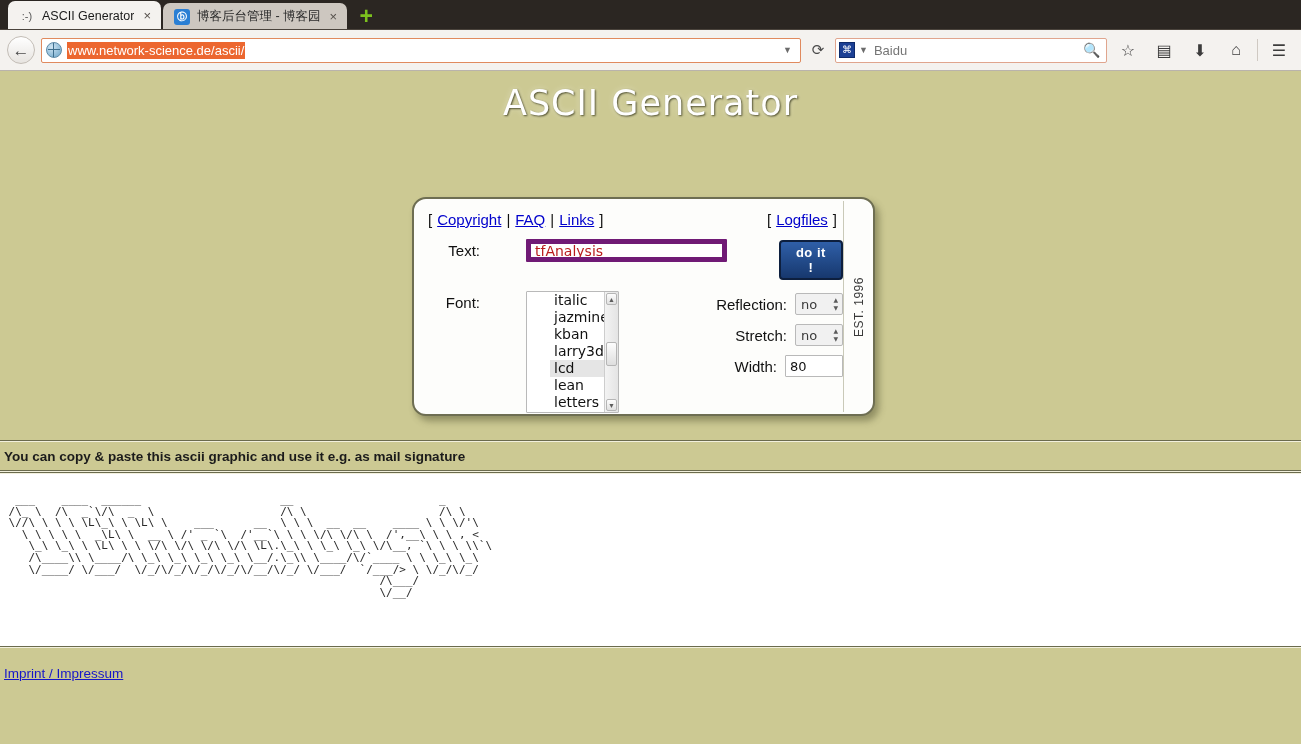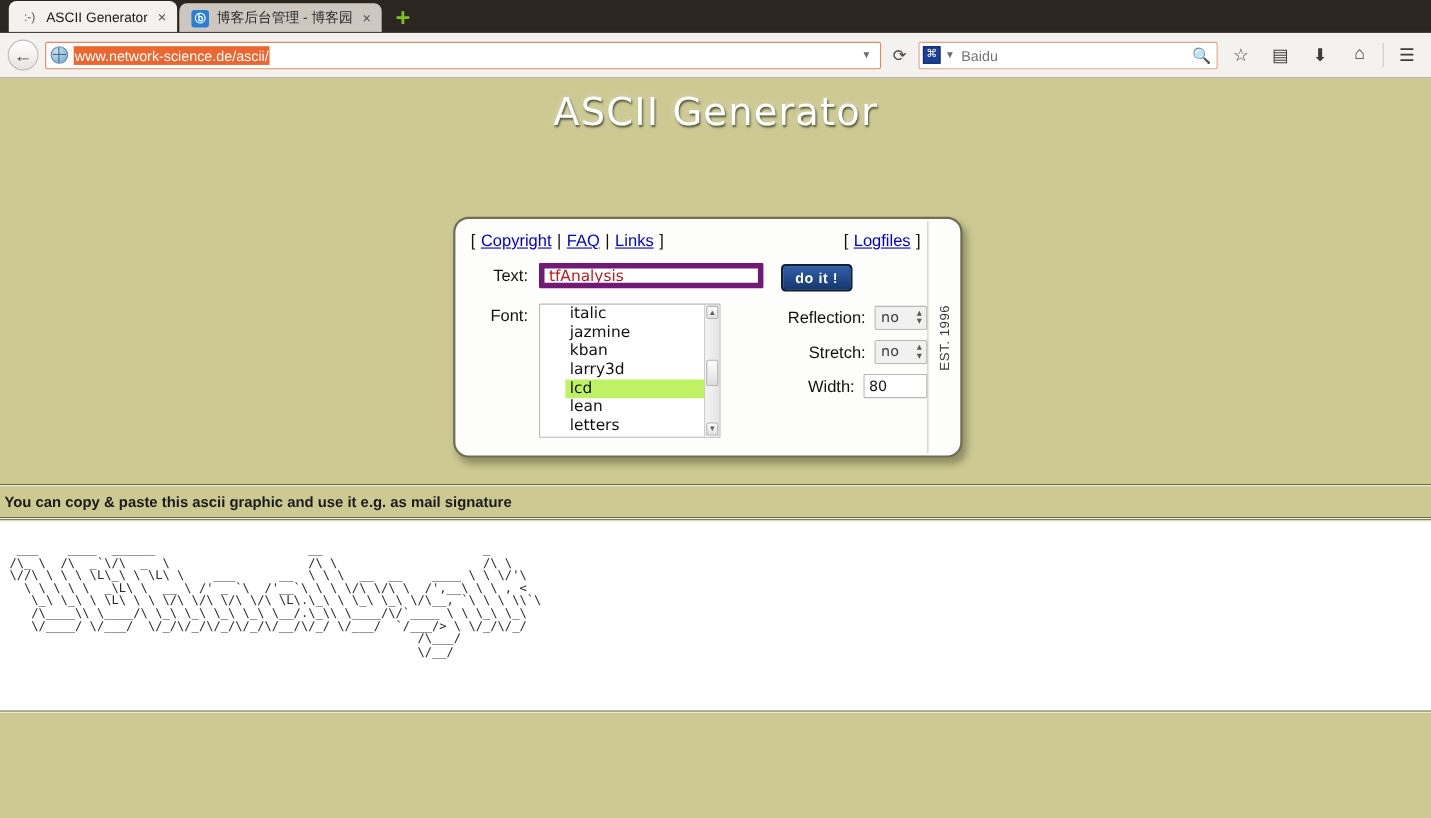--- a/index.html
+++ b/index.html
@@ -221,21 +221,21 @@
   .linkrow {
     display:flex; align-items:center;
     font-size: 15px; color:#111;
     padding-right: 6px;
   }
   .linkrow .left { display:flex; gap:5px; align-items:center;}
   .linkrow .right { margin-left:auto; display:flex; gap:5px; align-items:center;}
   .wlink { color:#0000cc; text-decoration: underline; cursor:pointer; }
   .brk { color:#111; }
 
-  .formrow { display:flex; align-items:flex-start; margin-top: 11px; }
+  .formrow { display:flex; align-items:flex-start; margin-top: 11px; gap: 36px; }
   .lbl {
     font-size: 15px; color:#111;
     width: 62px; text-align: right; padding-right: 10px;
     padding-top: 3px;
     flex: 0 0 62px;
   }
   .text-input {
     width: 204px; height: 23px;
     border: 5px solid #701a75;
     background: #ffffff;
@@ -269,21 +269,21 @@
     padding-left: 23px;
   }
   .listbox ul { list-style:none; margin:0; padding:0; }
   .listbox li {
     font-size: 14px; color:#111;
     padding: 0 4px;
     height: 17px; line-height: 17px;
     font-family: "DejaVu Sans", sans-serif;
     white-space: nowrap;
   }
-  .listbox li.sel { background:#bef264; }
+  .listbox li.sel { background:#e5e5e5; }
   .lb-scroll {
     position:absolute; right:0; top:0; bottom:0; width:14px;
     background: linear-gradient(90deg,#f3f3f3,#e4e4e4);
     border-left:1px solid #cdcdcd;
   }
   .lb-arrow {
     position:absolute; left:1px; right:1px; height:12px;
     background: linear-gradient(#fdfdfd,#e0e0e0);
     border:1px solid #b5b5b5; border-radius:2px;
     display:flex; align-items:center; justify-content:center;
@@ -527,15 +527,18 @@
  \//\ \ \ \ \L\_\ \ \L\ \    ___      __  \ \ \  __  __    ____ \ \ \/'\
    \ \ \ \ \  _\L\ \  __ \ /' _ `\  /'__`\ \ \ \/\ \/\ \  /',__\ \ \ , &lt;
     \_\ \_\ \ \L\ \ \ \/\ \/\ \/\ \/\ \L\.\_\ \ \_\ \_\ \/\__, `\ \ \ \\`\
     /\____\\ \____/\ \_\ \_\ \_\ \_\ \__/.\_\\ \____/\/`____ \ \ \_\ \_\
     \/____/ \/___/  \/_/\/_/\/_/\/_/\/__/\/_/ \/___/  `/___/&gt; \ \/_/\/_/
                                                          /\___/
                                                          \/__/</pre>
     </div>
 
     <hr class="hr">
+    <div class="pagepad">
+      <a class="footer-link">Imprint / Impressum</a>
+    </div>
   </div>
 
 </div>
 
 </body></html>

